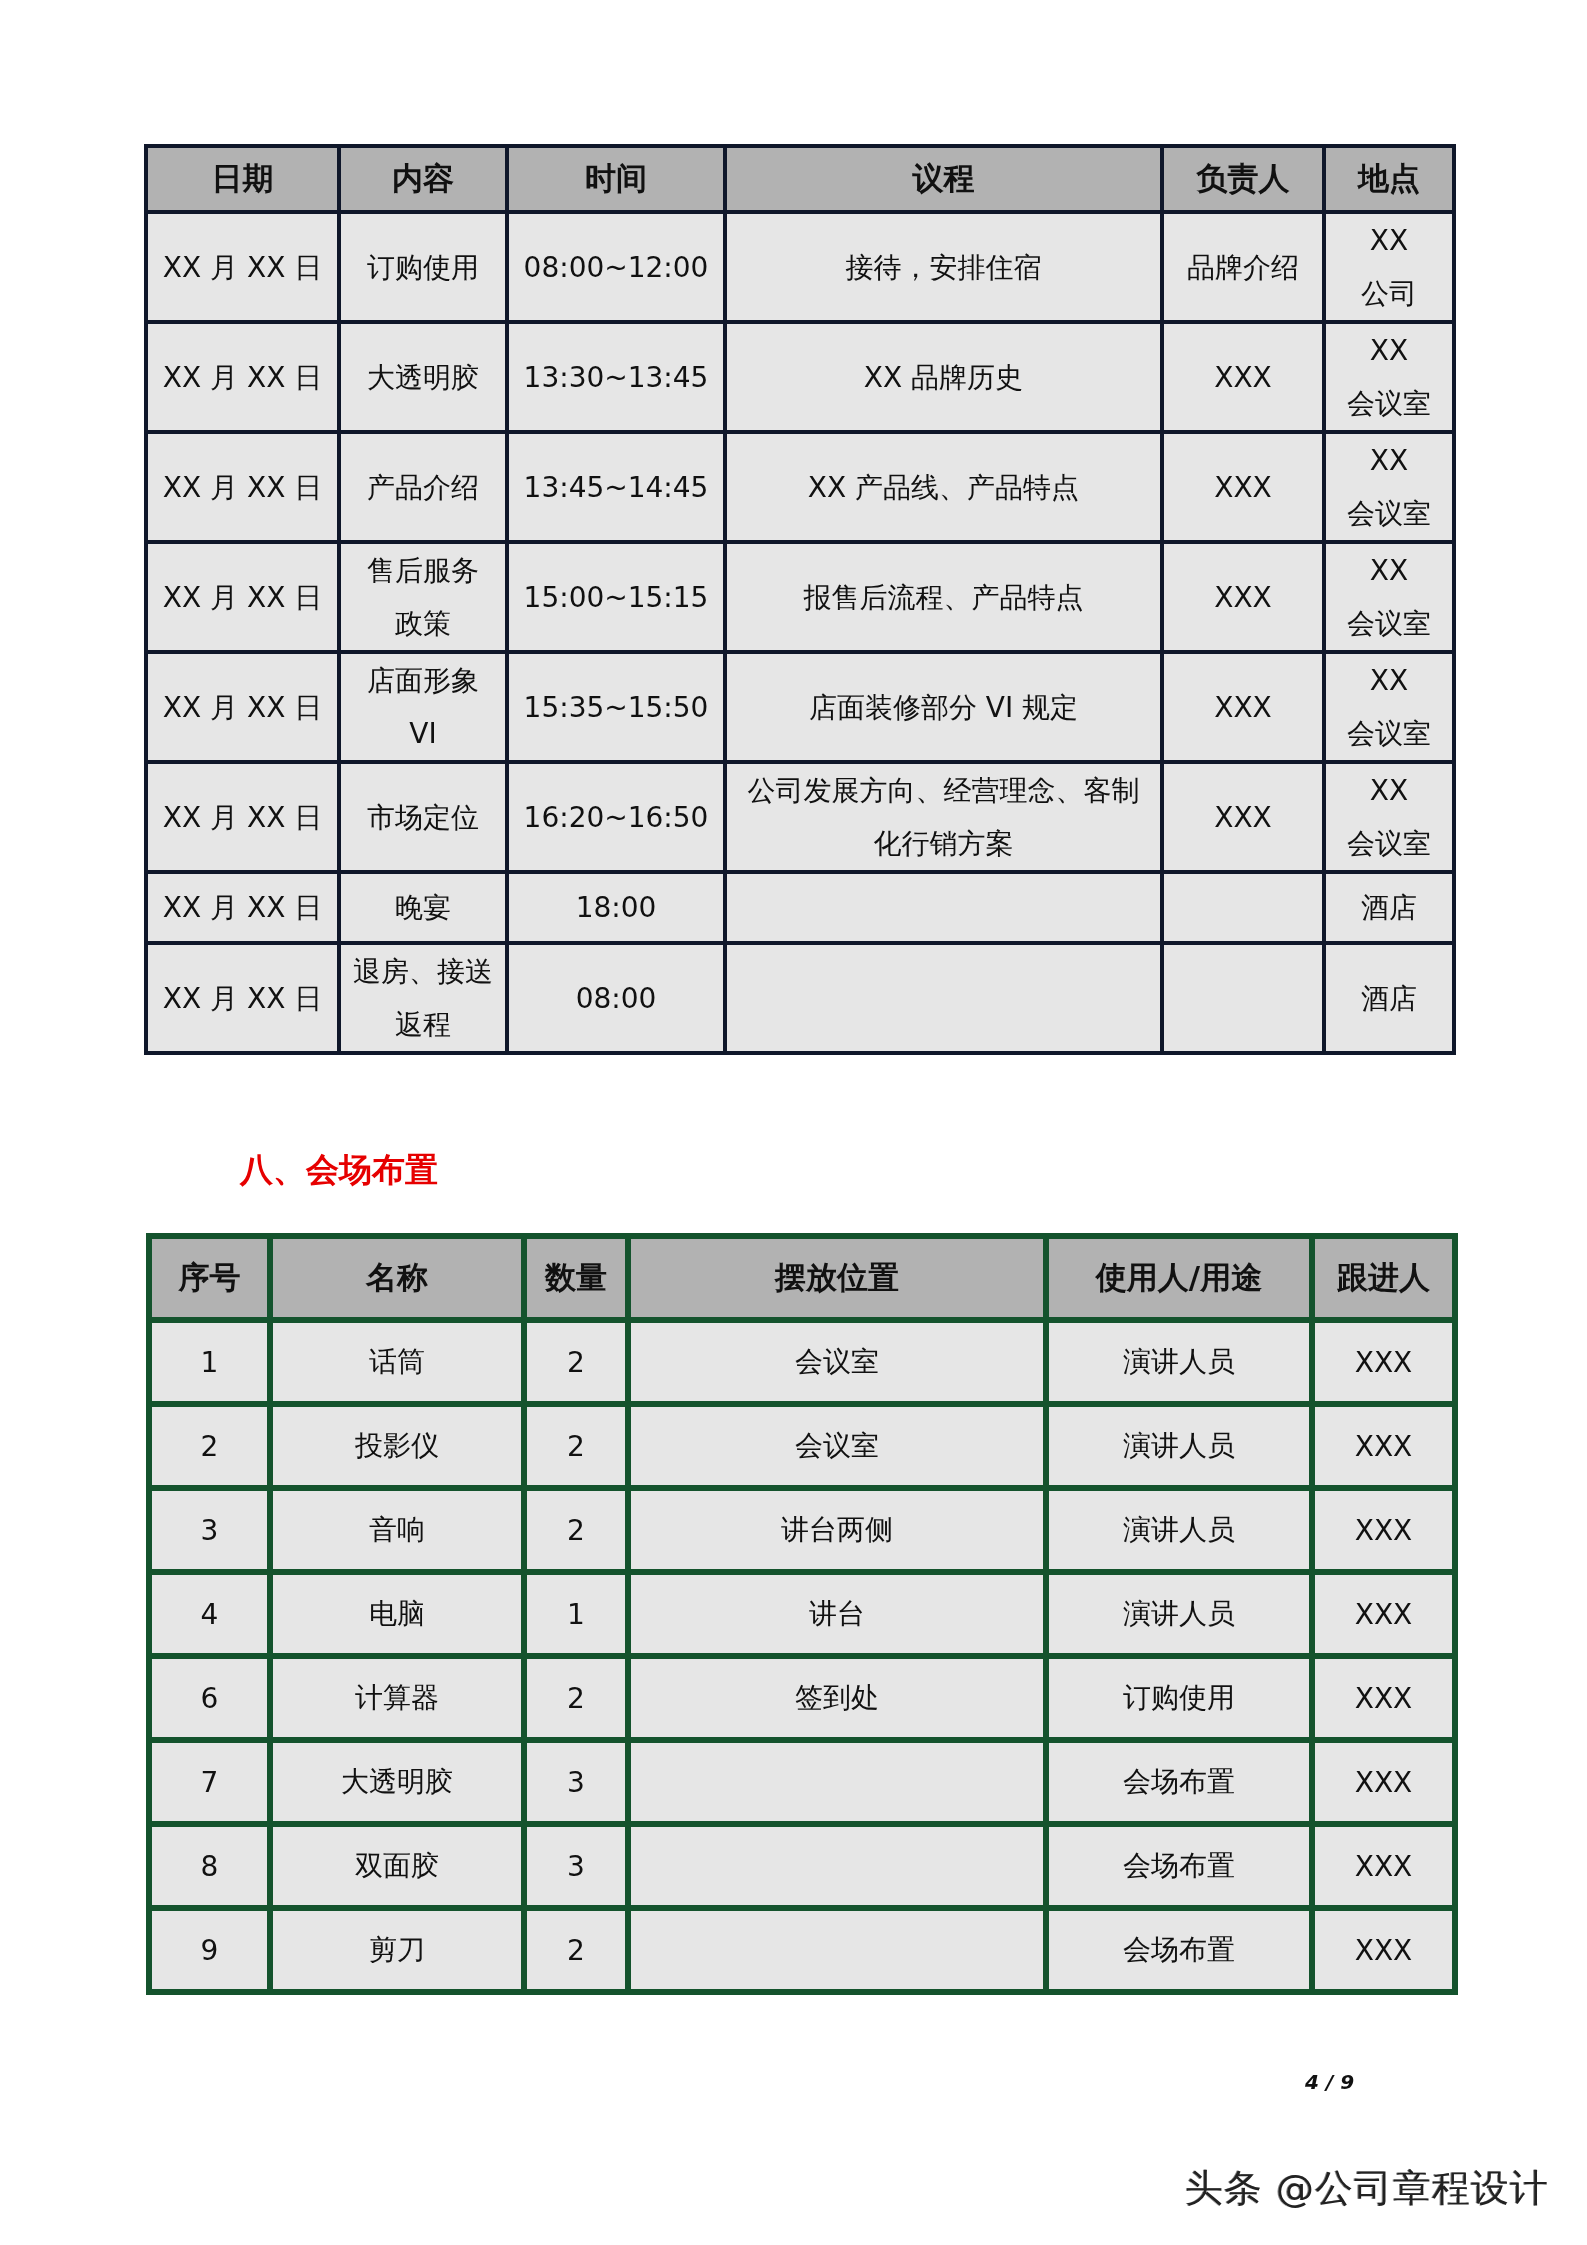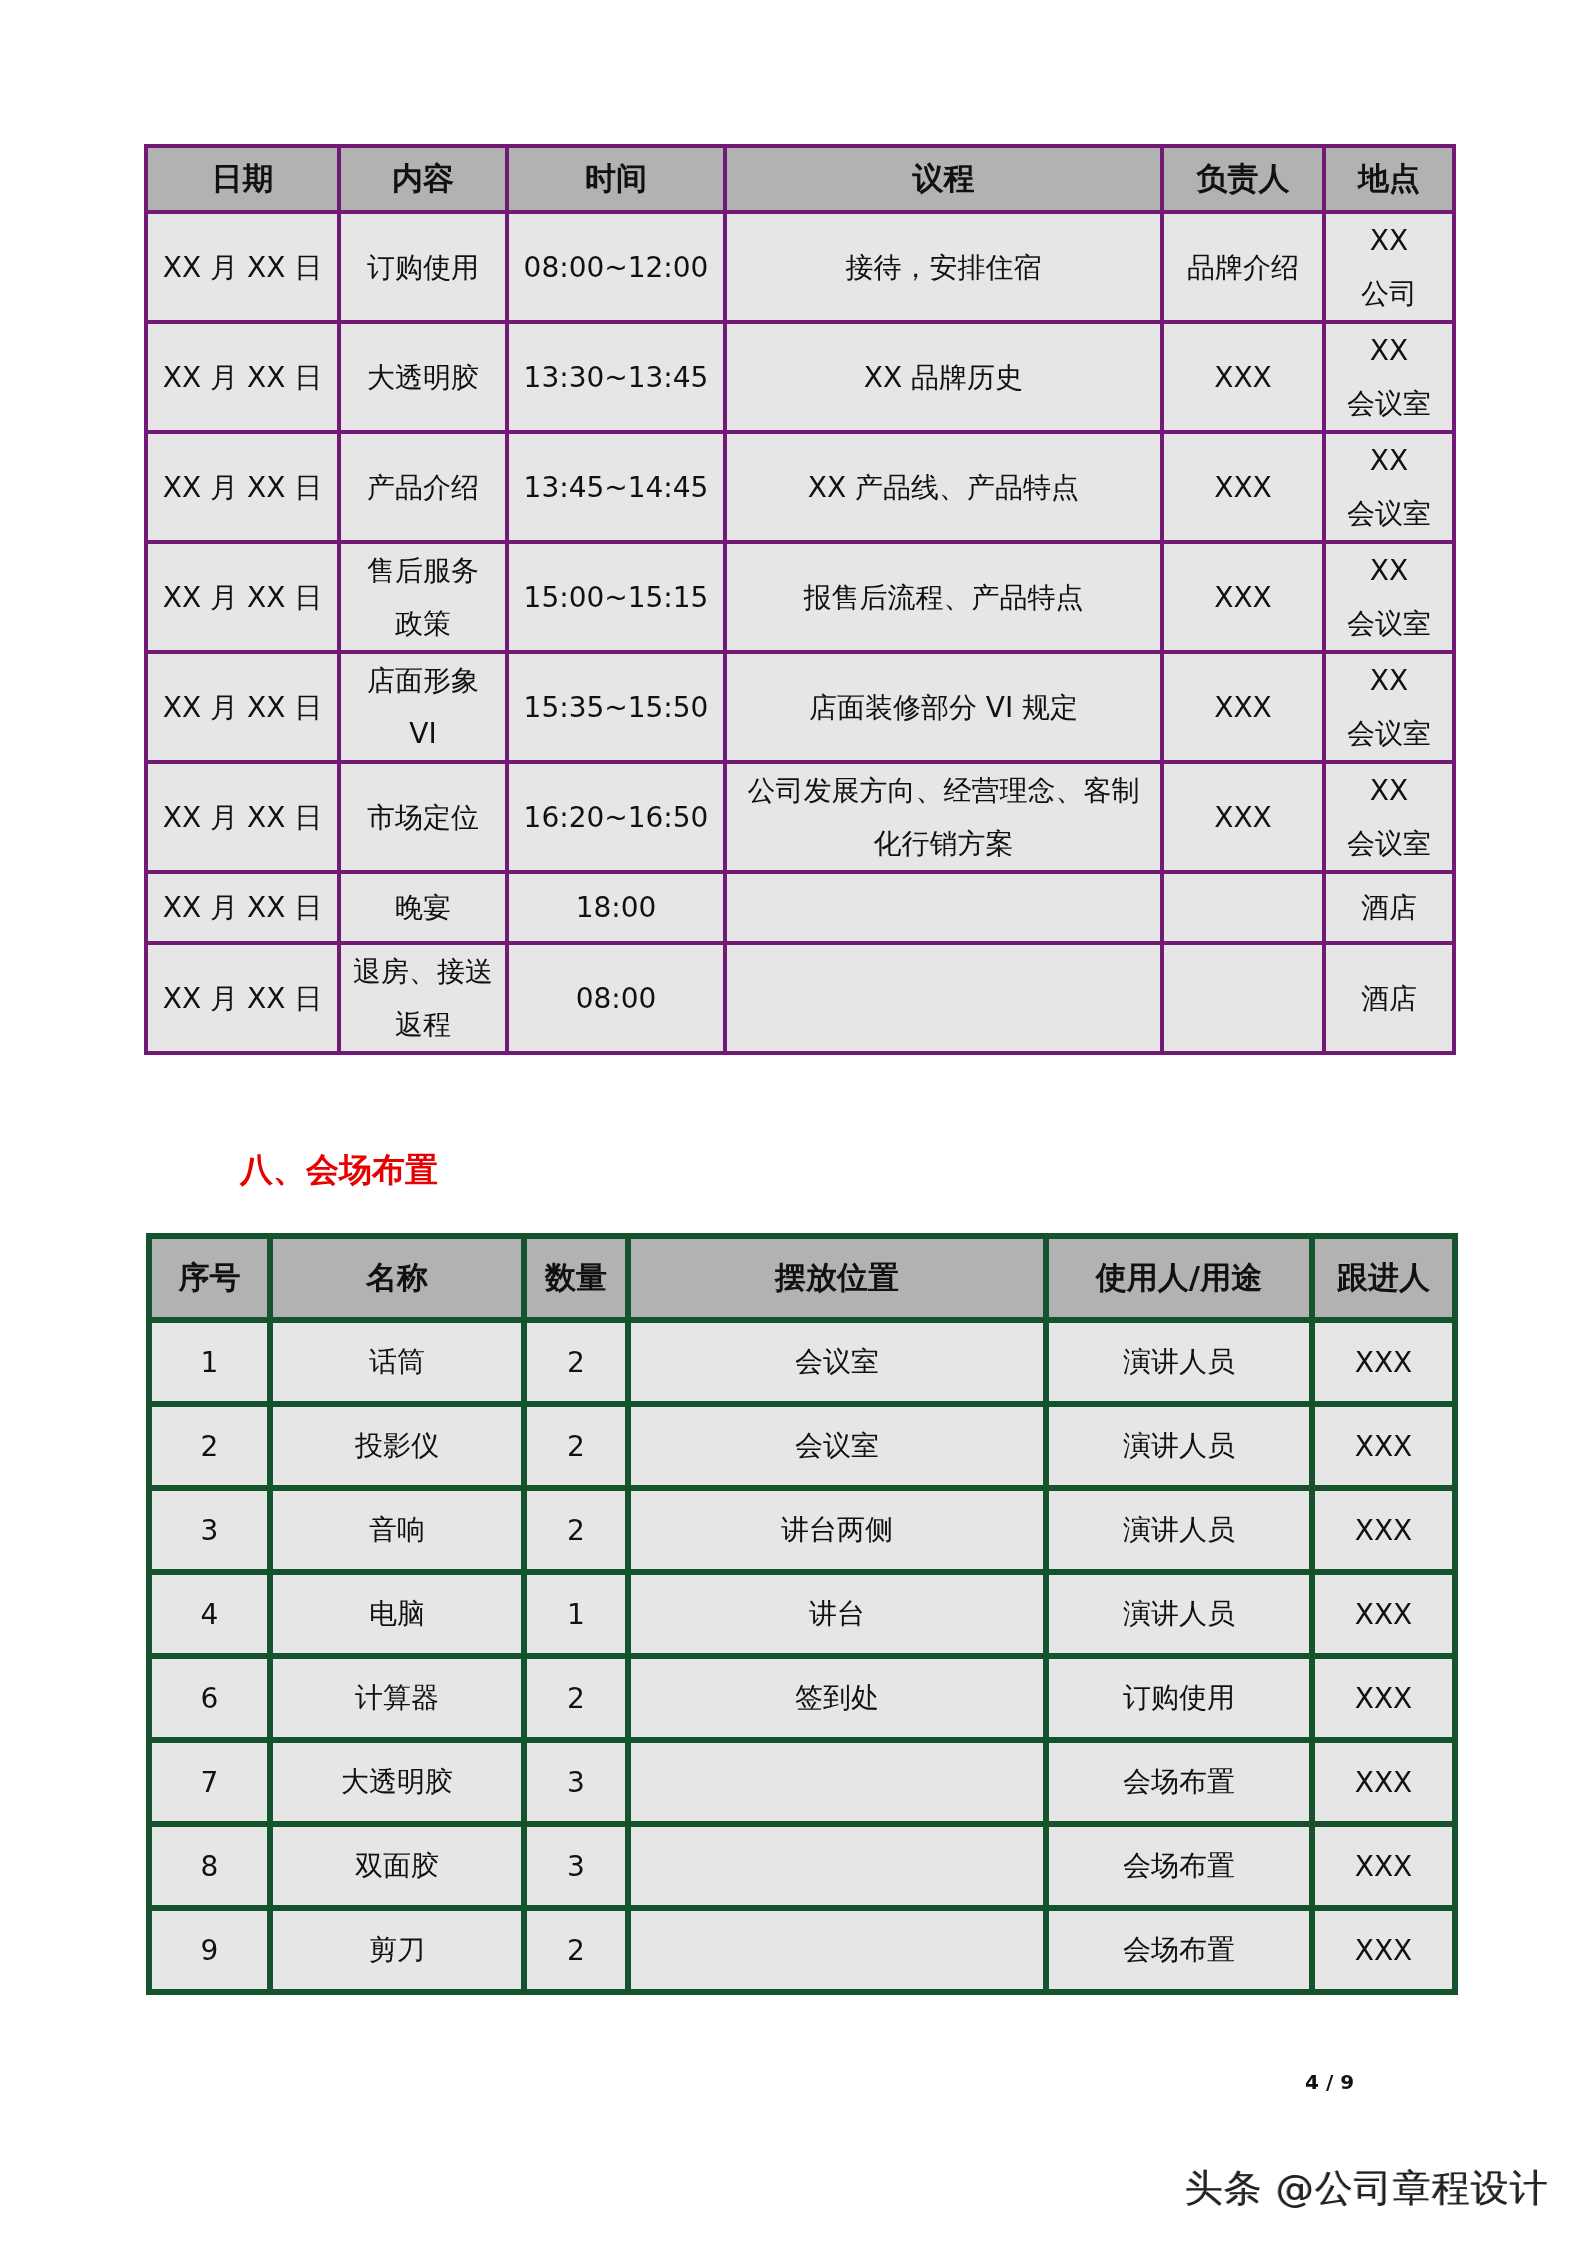--- a/index.html
+++ b/index.html
@@ -1,30 +1,30 @@
 <!DOCTYPE html>
 <html><head>
   <meta charset="utf-8">
   <style>
     html, body { margin: 0; padding: 0; background: #ffffff; }
     body { width: 1587px; height: 2245px; position: relative; overflow: hidden;
            font-family: "DejaVu Sans", "Liberation Sans", sans-serif; color: #111; }
     table { border-collapse: collapse; position: absolute; table-layout: fixed; }
     td, th { text-align: center; vertical-align: middle; padding: 0 6px; }
     #schedule { left: 144px; top: 144px; width: 1308px; border: 4px solid #000; }
-    #schedule th, #schedule td { border: 4px solid #701a75; }
+    #schedule th, #schedule td { border: 4px solid #0f172a; }
     #schedule th { background: #b2b2b2; font-weight: bold; font-size: 31px; height: 62px; }
     #schedule td { background: #e6e6e6; font-size: 28px; line-height: 53px; }
     #equipment { left: 146px; top: 1233px; width: 1306px; border: 3px double #000; }
     #equipment th, #equipment td { border: 6px solid #14532d; }
     #equipment th { background: #b2b2b2; font-weight: bold; font-size: 31px; height: 78px; }
     #equipment td { background: #e6e6e6; font-size: 28px; height: 78px; }
     .section-heading { position: absolute; left: 240px; top: 1148px; color: #e60000;
                        font-weight: bold; font-size: 33px; }
-    .page-number { position: absolute; left: 1305px; top: 2070px; font-weight: bold; font-size: 20px; }
+    .page-number { position: absolute; left: 1305px; top: 2070px; font-weight: bold; font-size: 20px; font-style: italic; }
     .watermark { position: absolute; left: 1185px; top: 2163px; font-size: 38px; color: #222;
                  text-shadow: 1px 1px 0 #fff, -1px 0 0 #888; letter-spacing: 1px; }
   </style>
 </head>
 <body>
 
 <table id="schedule">
   <colgroup id="schedule-cols">
       <col style="width: 193px;">
       <col style="width: 168px;">

